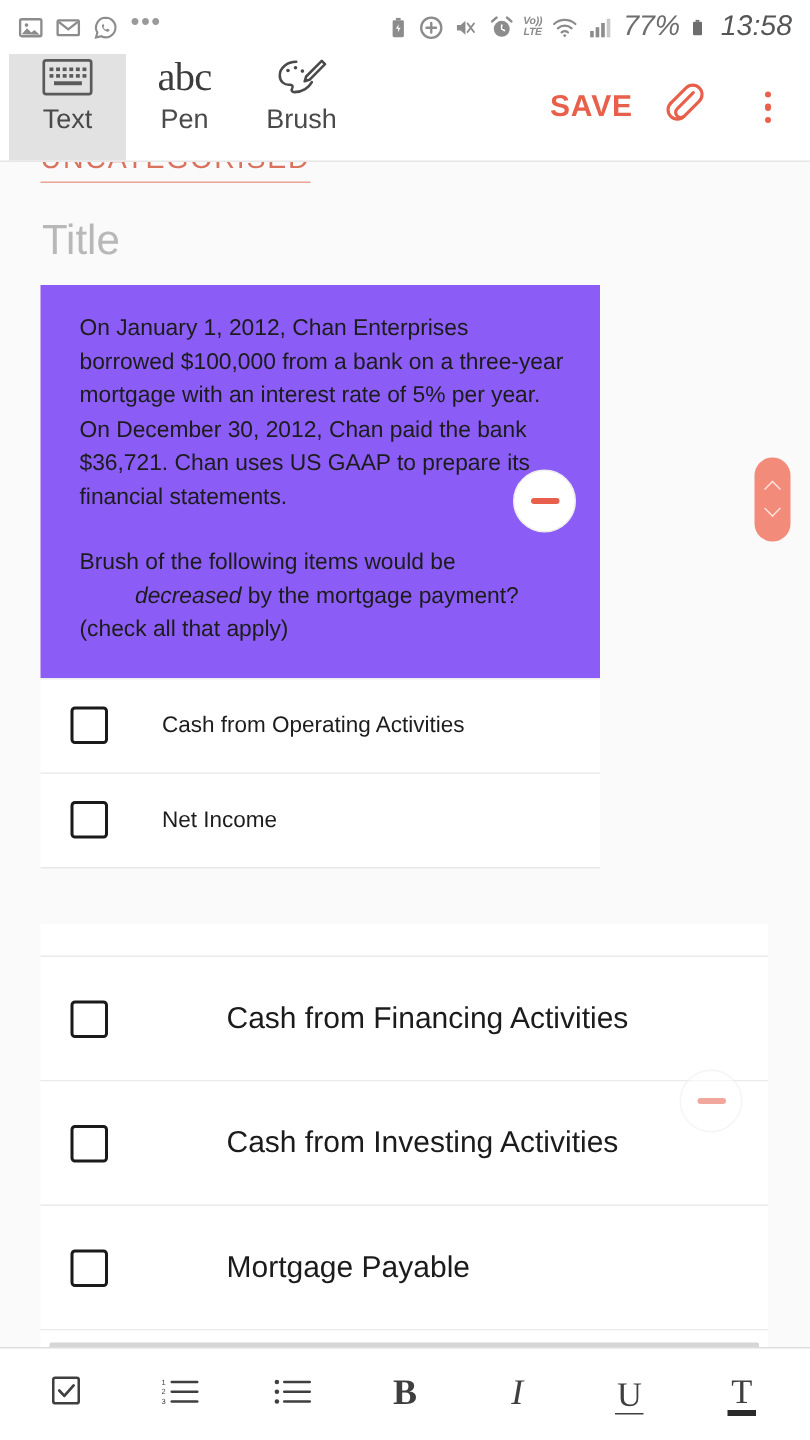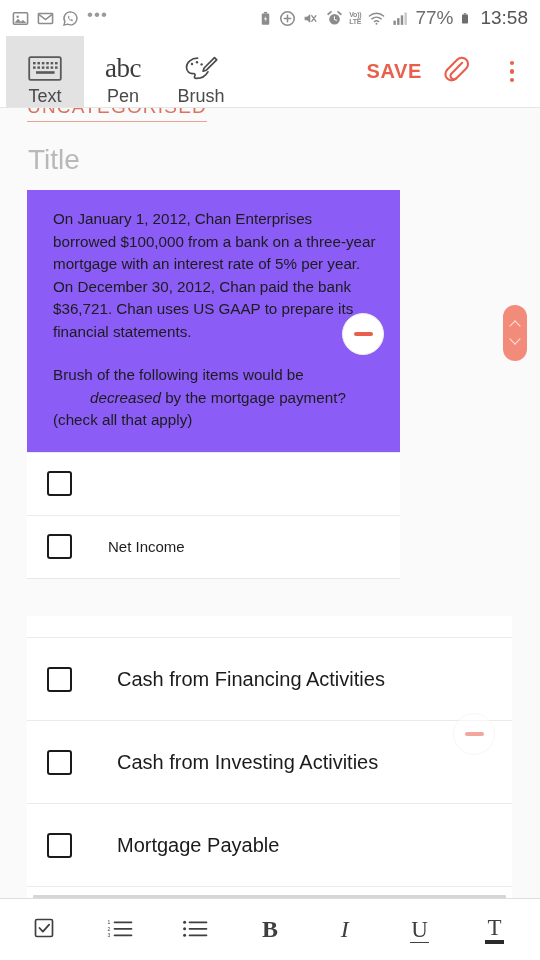--- a/index.html
+++ b/index.html
@@ -27,21 +27,21 @@
     height: 36px;
     flex: 0 0 36px;
     background: #ffffff;
     display: flex;
     align-items: center;
     padding: 0 12px;
     color: #8c8c8c;
   }
   .sb-left { display: flex; align-items: center; gap: 8px; }
   .sb-spacer { flex: 1 1 auto; }
-  .sb-right { display: flex; align-items: center; gap: 6px; }
+  .sb-right { display: flex; align-items: center; gap: 6px; font-style: italic; }
   .sb-ico { display: inline-flex; align-items: center; justify-content: center; }
   .sb-dots { font-size: 17px; letter-spacing: 1px; color: #9a9a9a; line-height: 10px; padding-bottom: 6px; }
   .sb-text { font-size: 19px; color: #6d6d6d; font-weight: 400; }
   .sb-time { font-size: 19px; color: #555; font-weight: 400; margin-left: 3px; }
   .volte { font-size: 7px; line-height: 7.5px; text-align: center; color: #8c8c8c; font-weight: bold; letter-spacing: -0.2px; }
 
   
   .toolbar {
     height: 72px;
     flex: 0 0 72px;
@@ -49,21 +49,21 @@
     display: flex;
     align-items: stretch;
     border-bottom: 1px solid #e6e6e6;
     padding-left: 6px;
   }
   .tool {
     width: 78px;
     display: flex;
     flex-direction: column;
     align-items: center;
-    justify-content: flex-end;
+    justify-content: flex-start;
     gap: 3px;
     cursor: pointer;
   }
   .tool.active { background: #e2e2e2; }
   .tool .tlabel { font-size: 18px; color: #4a4a4a; }
   .tool .tglyph { height: 30px; display: flex; align-items: center; justify-content: center; }
   .abc { font-size: 27px; color: #3c3c3c; font-family: "Liberation Serif", serif; letter-spacing: -0.5px; }
   .tb-spacer { flex: 1 1 auto; }
   .save-btn {
     display: flex; align-items: center;
@@ -151,20 +151,21 @@
     border-bottom: 1px solid #eaeaea;
   }
   .opt-row-lg {
     background: #ffffff;
     border-bottom: 1px solid #eaeaea;
     height: 83px;
     display: flex;
     align-items: center;
     padding-left: 20px;
     cursor: pointer;
+    gap: 34px;
   }
   .opt-row-lg .cbx { margin-right: 45px; }
   .opt-row-lg .olabel { font-size: 20px; color: #1b1b1b; }
   .block-b-foot {
     background: #ffffff;
     height: 28px;
     padding: 8px 6px 0 6px;
   }
   .foot-bar { height: 5px; background: #d6d6d6; border-radius: 1px; }
 
@@ -399,20 +400,21 @@
 
     <div class="block-a">
 
       <div class="qcard">
         <p>On January 1, 2012, Chan Enterprises borrowed $100,000 from a bank on a three-year mortgage with an interest rate of 5% per year.  On December 30, 2012, Chan paid the bank $36,721. Chan uses US GAAP to prepare its financial statements.</p>
         <p><span>Brush of the following items would be </span><em>decreased</em><span> by the mortgage payment? (check all that apply)</span></p>
       </div>
 
       <div class="opt-row-sm">
         <span class="cbx"></span>
+        <span class="olabel">Cash from Operating Activities</span>
       </div>
 
       <div class="opt-row-sm">
         <span class="cbx"></span>
         <span class="olabel">Net Income</span>
       </div>
 
       <div class="block-a-bottom"></div>
     </div>
 

